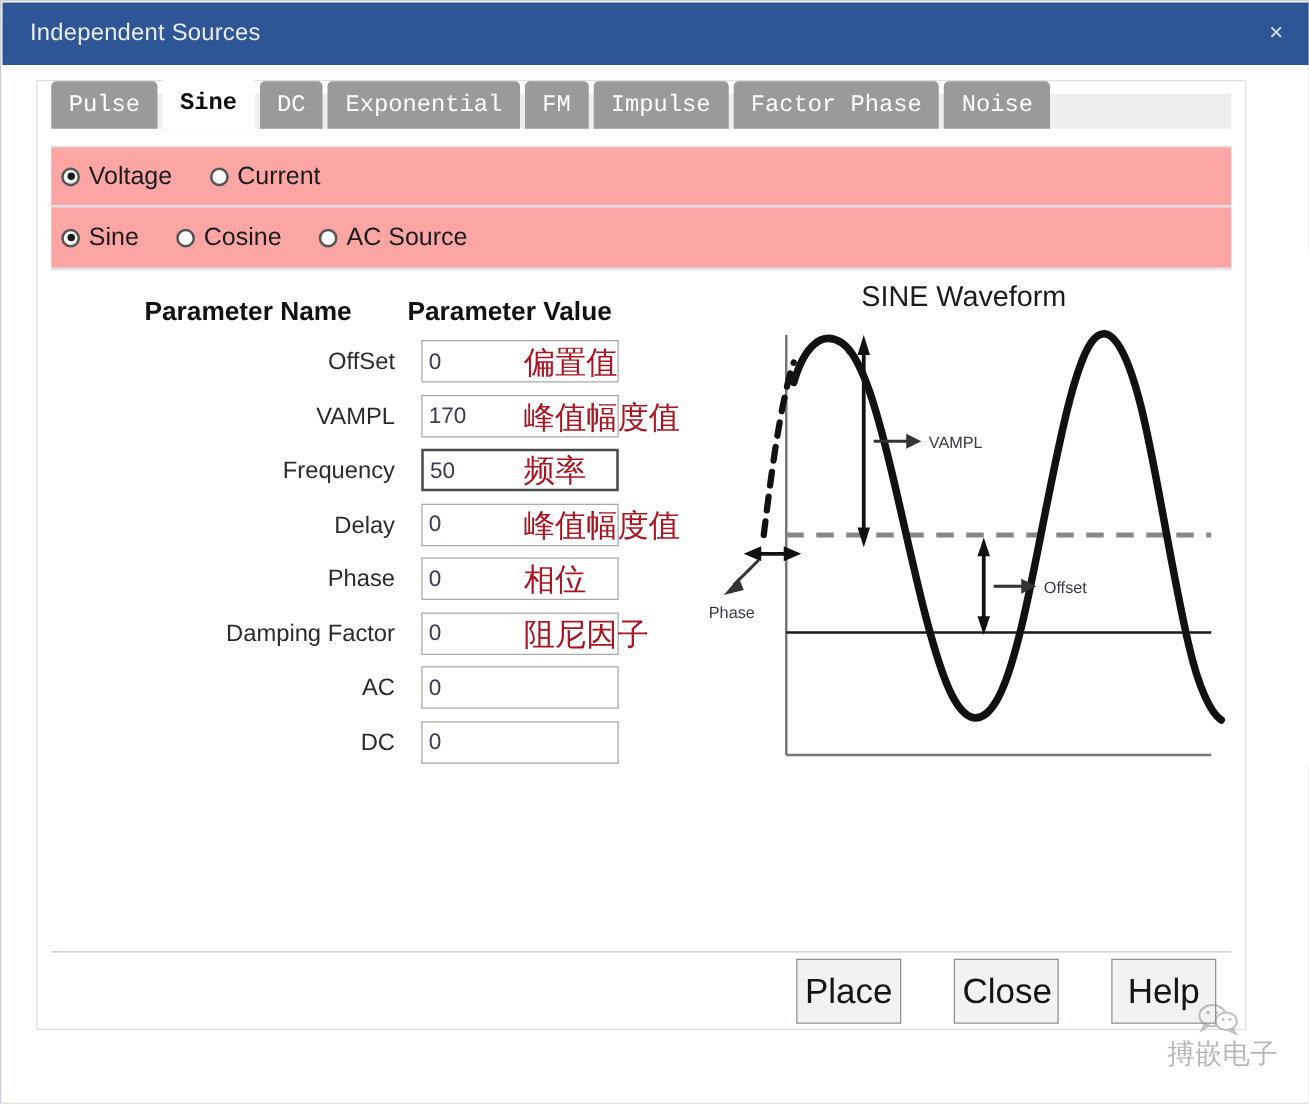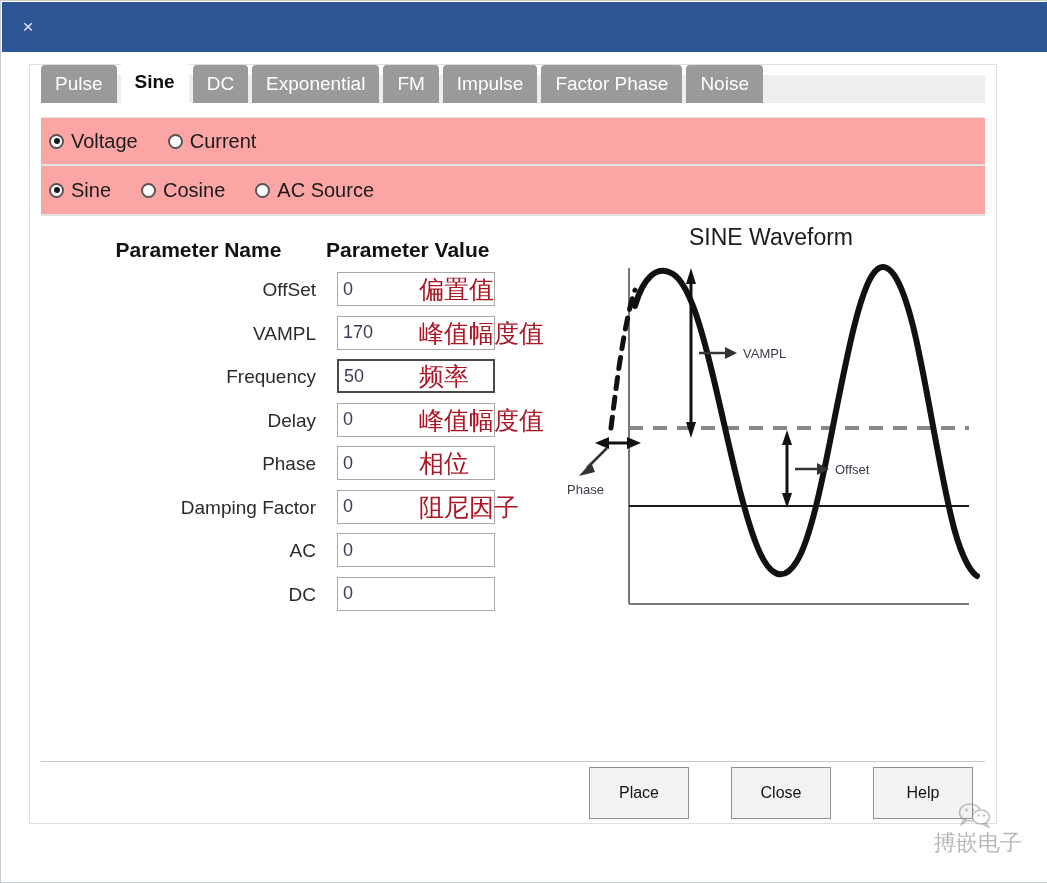--- a/index.html
+++ b/index.html
@@ -81,20 +81,21 @@
   
   #tabstrip {
     position: absolute;
     left: 11px;
     top: 10px;
     width: 944px;
     height: 28px;
     background: #eeeeee;
     display: flex;
     align-items: flex-end;
+    font-family: Liberation Mono, monospace;
   }
   .tab {
     height: 38px;
     margin-right: 4px;
     padding: 0 14px;
     display: flex;
     align-items: center;
     justify-content: center;
     background: #9a9a9a;
     color: #ffffff;
@@ -263,27 +264,27 @@
     width: 944px;
     height: 62px;
     border-top: 1px solid #c4c7cb;
     display: flex;
     align-items: center;
     justify-content: flex-end;
     padding-right: 12px;
     box-sizing: border-box;
   }
   .dlg-btn {
-    width: 100px;
+    width: 84px;
     height: 52px;
     margin-left: 42px;
     background: #f2f2f2;
     border: 1px solid #8d9196;
     color: #141414;
-    font-size: 16px;
+    font-size: 28px;
     font-family: "Liberation Sans", "DejaVu Sans", sans-serif;
     cursor: pointer;
   }
   .dlg-btn:first-child { margin-left: 0; }
 
   
   #watermark {
     position: absolute;
     right: 24px;
     bottom: 24px;
@@ -298,20 +299,21 @@
     font-family: "DejaVu Sans", "Liberation Sans", sans-serif;
     margin-left: 6px;
   }
 </style>
 </head>
 <body>
 
 <div id="dialog">
 
   <div id="titlebar">
+    <span id="title-text">Independent Sources</span>
     <span id="close-btn">×</span>
   </div>
 
   <div id="body-area">
     <div id="content-frame">
 
       <div id="tabstrip">
           <div class="tab">Pulse</div>
           <div class="tab active">Sine</div>
           <div class="tab">DC</div>

